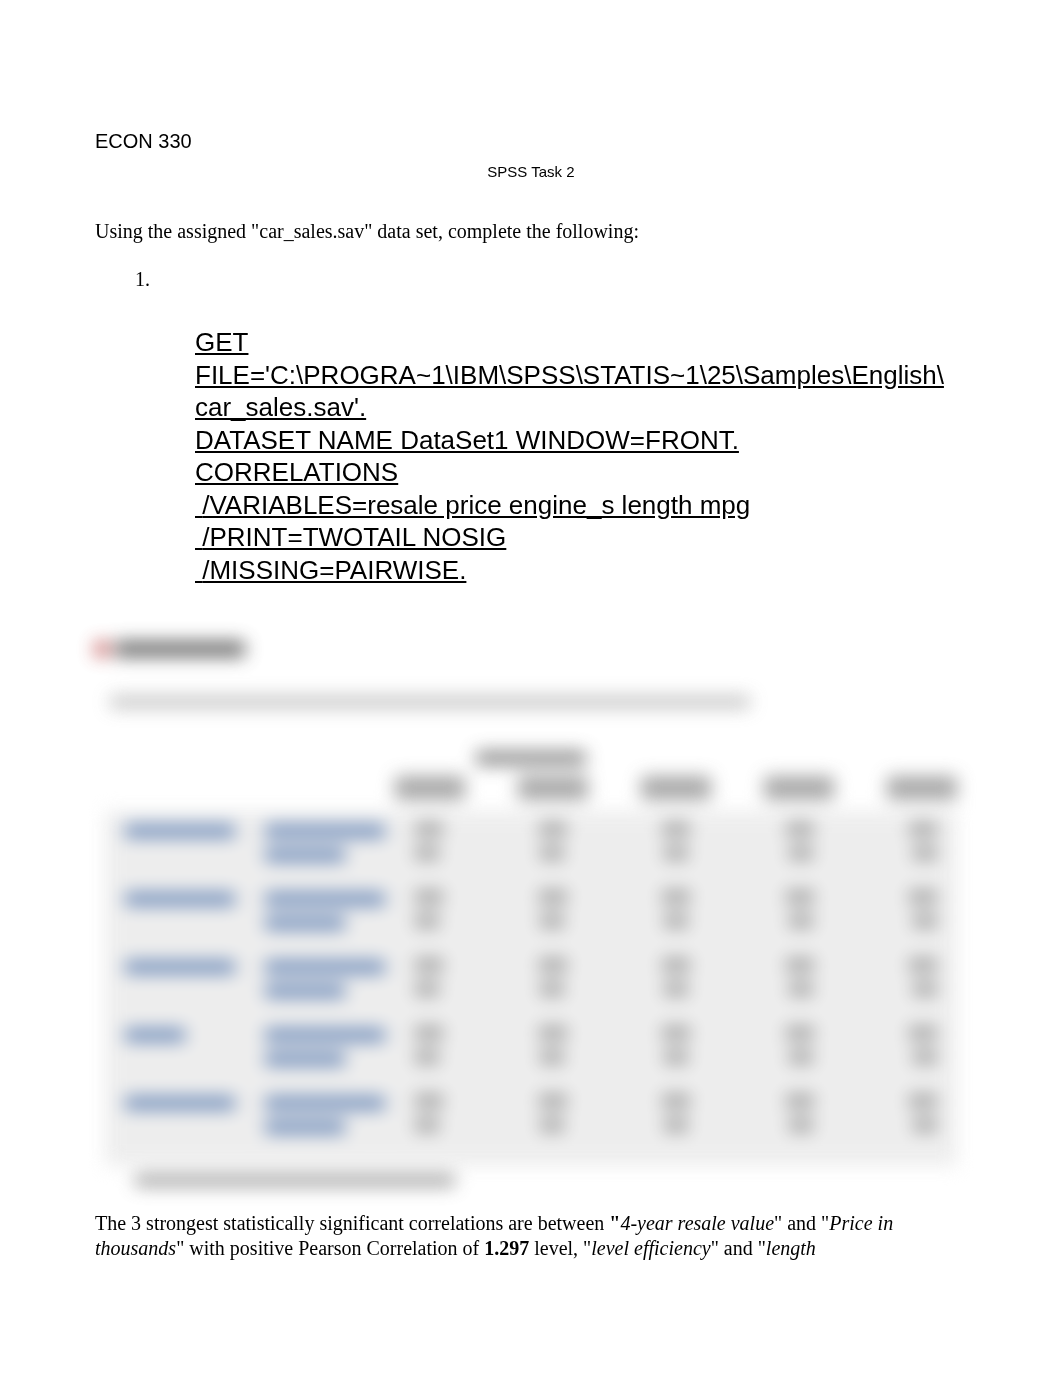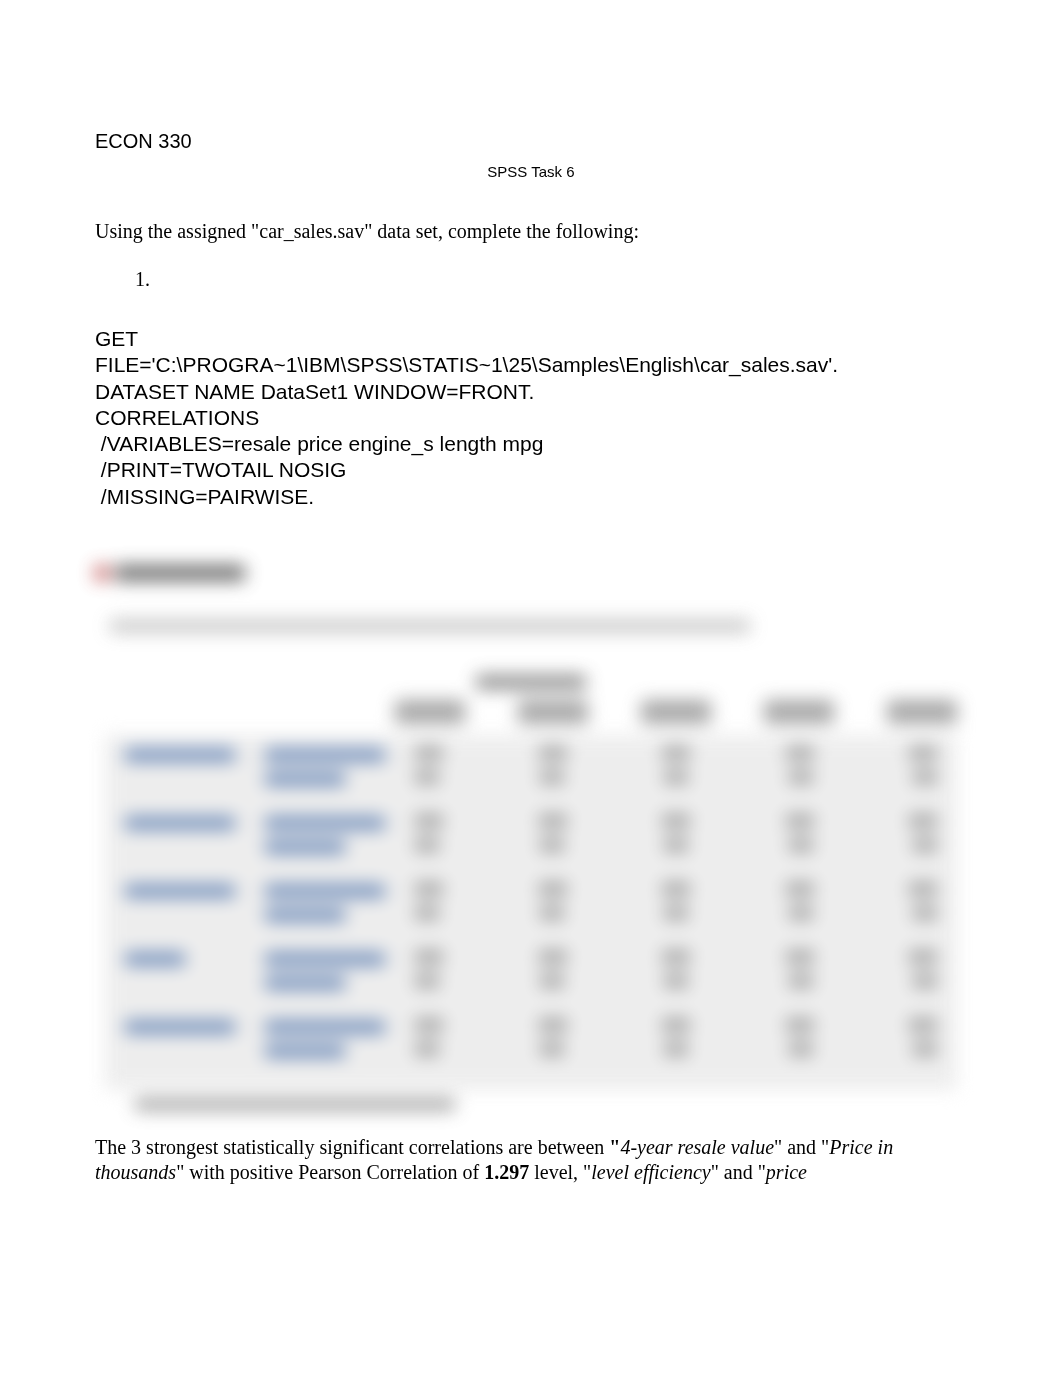--- a/index.html
+++ b/index.html
@@ -27,26 +27,28 @@
     font-size: 20px;
     margin-bottom: 25px;
   }
   .list-num {
     font-size: 20px;
     margin-left: 40px;
     margin-bottom: 35px;
   }
   .code-block {
     font-family: Tahoma, Verdana, sans-serif;
-    font-size: 21px;
+    font-size: 26px;
     line-height: 1.25;
+    margin-left: 100px;
     margin-right: 20px;
     white-space: pre-wrap;
     word-break: break-word;
     margin-bottom: 55px;
+    text-decoration: underline;
   }
   .blurred-section {
     position: relative;
     width: 100%;
     height: 545px;
     filter: blur(9px);
     opacity: 0.85;
     margin-bottom: 25px;
   }
   .bs-heading {
@@ -184,21 +186,21 @@
     font-size: 20px;
     line-height: 1.25;
   }
   .conclusion b { font-weight: bold; }
   .conclusion i { font-style: italic; font-family: Liberation Serif, serif; }
 </style>
 </head>
 <body>
 
 <div class="header-label">ECON 330</div>
-<div class="doc-title">SPSS Task 6</div>
+<div class="doc-title">SPSS Task 2</div>
 
 <p class="intro">Using the assigned "car_sales.sav" data set, complete the following:</p>
 
 <p class="list-num">1.</p>
 
 <div class="code-block"><span>GET</span>
 <span>FILE='C:\PROGRA~1\IBM\SPSS\STATIS~1\25\Samples\English\car_sales.sav'.</span>
 <span>DATASET NAME DataSet1 WINDOW=FRONT.</span>
 <span>CORRELATIONS</span>
 <span> /VARIABLES=resale price engine_s length mpg</span>
@@ -313,14 +315,14 @@
           <span></span>
           <span></span>
           <span></span>
         </div>
     </div>
   </div>
   <div class="bs-footnote"></div>
 </div>
 
 <p class="conclusion">
-  <span>The 3 strongest statistically significant correlations are between </span><b>"</b><i>4-year resale value</i><span>" and "</span><i>Price in thousands</i><span>" with positive Pearson Correlation of </span><b>1.297</b><span> level, "</span><i>level efficiency</i><span>" and "</span><i>price</i>
+  <span>The 3 strongest statistically significant correlations are between </span><b>"</b><i>4-year resale value</i><span>" and "</span><i>Price in thousands</i><span>" with positive Pearson Correlation of </span><b>1.297</b><span> level, "</span><i>level efficiency</i><span>" and "</span><i>length</i>
 </p>
 
 </body></html>

